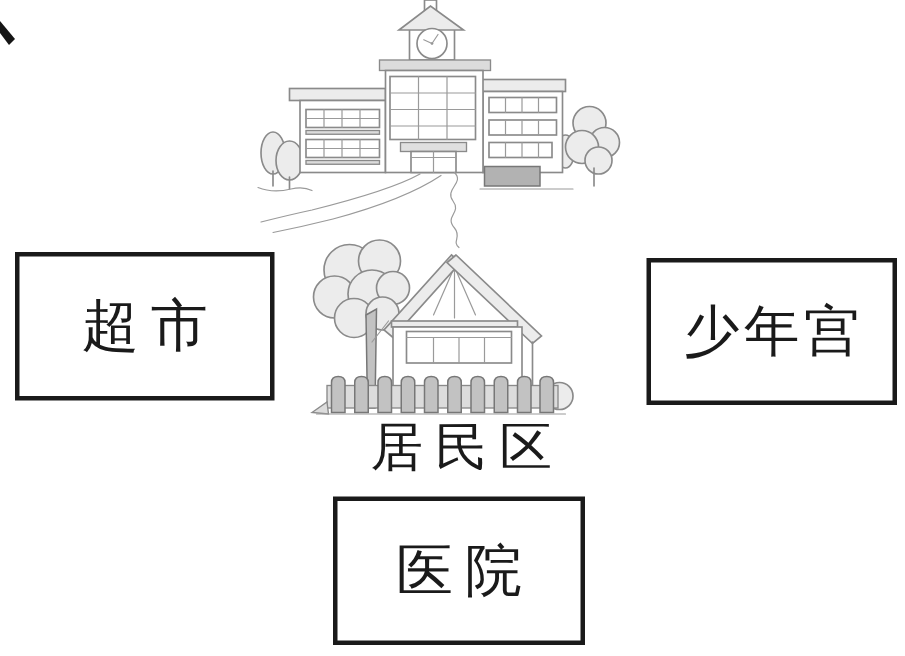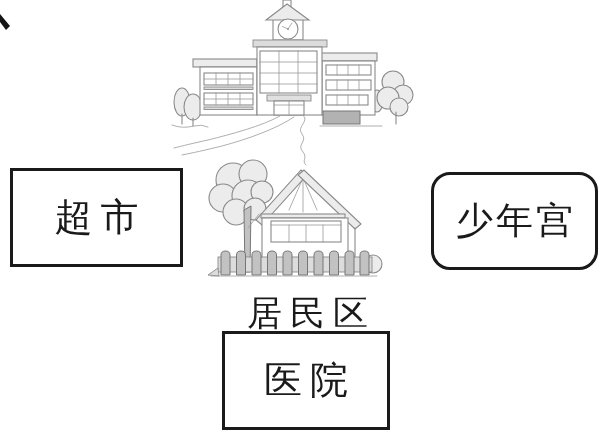--- a/index.html
+++ b/index.html
@@ -6,30 +6,30 @@
   .stage {
     position:relative; width:603px; height:437px;
     background:var(--background,#ffffff); overflow:hidden;
     font-family:"Liberation Serif","DejaVu Serif",serif;
   }
   .cn {
     position:absolute; color:var(--ink,#1a1a1a); line-height:1; white-space:nowrap;
     font-family:"Liberation Serif","DejaVu Serif",serif;
   }
   .lbl-school { left:437px; top:53px; font-size:39px; letter-spacing:5px; }
-  .lbl-res   { left:247px; top:281px; font-size:35px; letter-spacing:8px;margin-top:15px; }
+  .lbl-res   { left:247px; top:281px; font-size:35px; letter-spacing:8px; }
   .box {
     position:absolute; box-sizing:border-box; background:#fff;
     border:3px solid var(--ink,#161616);
     display:flex; align-items:center; justify-content:center;
     color:var(--ink,#1a1a1a);
   }
   .box span { letter-spacing:8px; margin-right:-8px;text-align:center; }
   .box-supermarket { left:10px;  top:168px; width:173px; height:99px; font-size:38px; }
-  .box-youth      { left:431px; top:172px; width:167px; height:98px; font-size:37px;border-radius:19px; }
+  .box-youth      { left:431px; top:172px; width:167px; height:98px; font-size:37px; }
   .box-youth span { letter-spacing:3px; margin-right:-3px; }
   .box-hospital   { left:222px; top:331px; width:168px; height:99px; font-size:38px; }
   svg { position:absolute; overflow:visible; }
   .svg-school { left:170px; top:0; }
   .svg-house  { left:203px; top:148px; }
   .svg-corner { left:0; top:12px; }
   
   .ln { stroke:var(--sketch-line,#8a8a8a); stroke-width:1.1; fill:none; stroke-linecap:round; }
   .fw { fill:#ffffff; stroke:var(--sketch-line,#8a8a8a); stroke-width:1.1; }
   .fl { fill:var(--sketch-light,#ececec); stroke:var(--sketch-line,#8a8a8a); stroke-width:1.1; }

